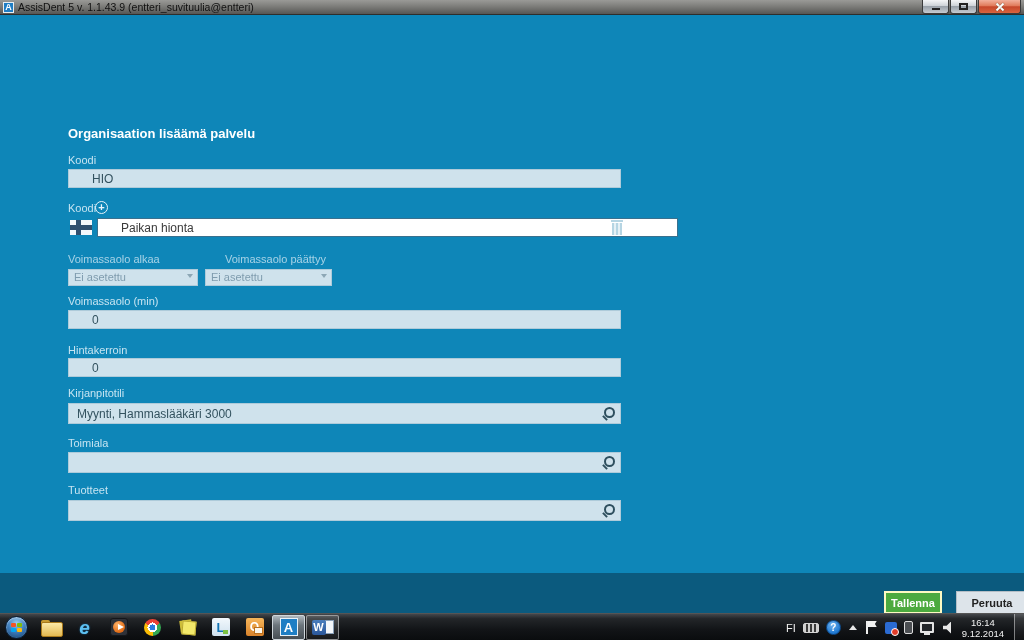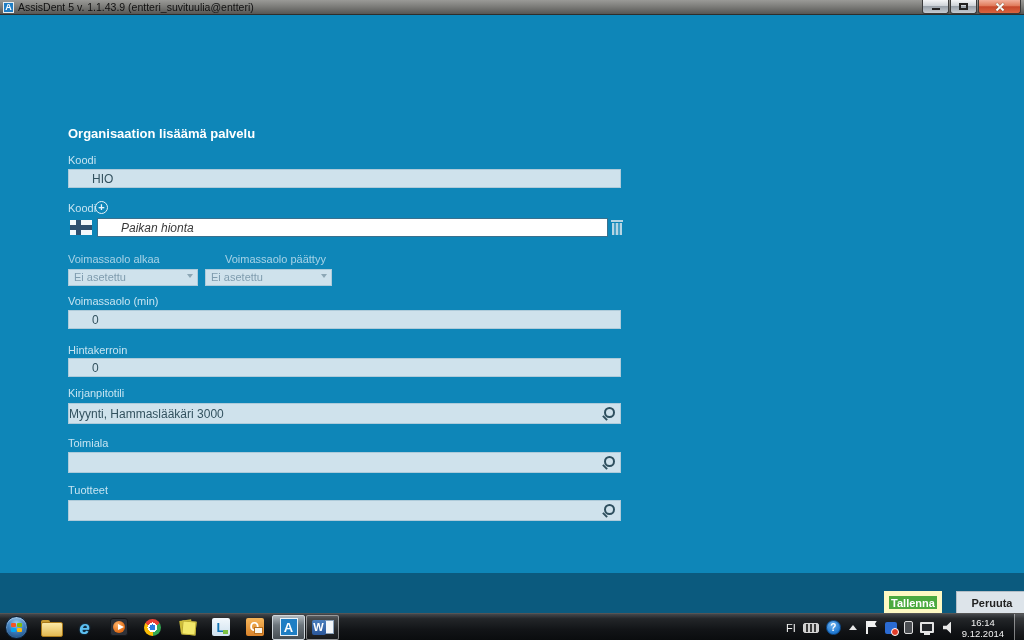--- a/index.html
+++ b/index.html
@@ -40,21 +40,21 @@
 
   .date-field { position:absolute; height:17px; }
   .date-field input { width:100%; height:100%; border:1px solid #aecbda; background:#cfe2ec;
     font-size:11px; color:#7f9cae; padding:0 5px; font-family:inherit; outline:none; }
   .date-field input::placeholder { color:#7f9cae; opacity:1; }
   .dd-arrow { position:absolute; right:5px; top:7px; width:0; height:0;
     border-left:3px solid transparent; border-right:3px solid transparent; border-top:4px solid rgba(60,95,115,.45); }
 
   .search-field { position:absolute; left:68px; width:553px; height:21px; }
   .search-field input { width:100%; height:100%; border:1px solid #aecbda; background:#cfe2ec;
-    font-size:12px; color:#33525f; padding:0 26px 0 0; font-family:inherit; outline:none; }
+    font-size:12px; color:#33525f; padding:0 26px 0 8px; font-family:inherit; outline:none; }
   .mag { position:absolute; right:6px; top:4px; width:13px; height:13px; }
   .mag::before { content:""; position:absolute; right:0; top:0; width:7px; height:7px;
     border:2px solid #2e4f5e; border-radius:50%; }
   .mag::after { content:""; position:absolute; left:0; bottom:1px; width:6px; height:2px;
     background:#2e4f5e; transform:rotate(45deg); }
 
   .plus-ico { position:absolute; left:95px; top:186px; width:13px; height:13px; border:1px solid #e8f4fb;
     border-radius:50%; }
   .plus-ico::before { content:"+"; position:absolute; left:0; top:-1px; width:11px; height:11px;
     color:#eaf5fb; font-size:11px; font-weight:bold; line-height:12px; text-align:center; }
@@ -62,21 +62,21 @@
   .flag-ico { position:absolute; left:70px; top:205px; width:22px; height:15px; background:#f4f8fb; }
   .flag-ico .cross-v { position:absolute; left:6px; top:0; width:5px; height:15px; background:#2f4f6e; }
   .flag-ico .cross-h { position:absolute; left:0; top:5px; width:22px; height:5px; background:#2f4f6e; }
 
   .trash-ico { position:absolute; left:611px; top:204px; width:12px; height:16px; }
   .trash-ico::before { content:""; position:absolute; left:0; top:1px; width:12px; height:2px; background:#b6d5e3; }
   .trash-ico::after { content:""; position:absolute; left:1px; top:4px; width:10px; height:12px;
     background:repeating-linear-gradient(90deg,#b6d5e3 0 2px,rgba(182,213,227,.35) 2px 4px); }
 
   .btn-save { position:absolute; left:884px; top:576px; width:58px; height:23px; background:#4caa3f;
-    border:5px solid #fef9c3; color:#fff; font-size:11px; font-weight:bold; font-family:inherit; cursor:pointer; }
+    border:2px solid #fef9c3; color:#fff; font-size:11px; font-weight:bold; font-family:inherit; cursor:pointer; }
   .btn-cancel { position:absolute; left:956px; top:576px; width:72px; height:23px; background:#dde4ea;
     border:1px solid #b5bec6; color:#222; font-size:11px; font-weight:bold; font-family:inherit; cursor:pointer; }
 
   
   #taskbar { position:absolute; left:0; top:613px; width:1024px; height:27px;
     background:linear-gradient(180deg,#44474b 0%,#232629 18%,#121417 60%,#0a0c0e 100%);
     border-top:1px solid #555; display:flex; align-items:center; z-index:30; }
   .start-orb { width:23px; height:23px; border-radius:50%; margin:0 6px 0 5px; position:relative;
     background:radial-gradient(circle at 50% 30%,#9ed0ef 0%,#3f7fc0 45%,#153f68 100%);
     border:1px solid #0a1d33; box-shadow:inset 0 1px 2px rgba(255,255,255,.6); }
@@ -176,21 +176,21 @@
 
   <div class="fld-label" style="top:139px;">Koodi</div>
   <input class="inp" style="top: 154px; width: 553px;" value="HIO">
 
   <div class="fld-label" style="top:187px;">Koodi</div>
   <div class="plus-ico"></div>
   <div class="flag-ico">
       <div class="cross-v"></div>
       <div class="cross-h"></div>
     </div>
-  <input class="inp white" style="left: 97px; top: 203px; width: 511px; font-style: italic;" value="Paikan hionta">
+  <input class="inp white" style="left: 97px; top: 203px; width: 581px;" value="Paikan hionta">
   <div class="trash-ico"></div>
 
   <div class="fld-label dim" style="top:238px;">Voimassaolo alkaa</div>
   <div class="fld-label dim" style="left:205px; top:238px;margin-left:20px;">Voimassaolo päättyy</div>
   <div class="date-field" style="left:68px; top:252px; width:130px;">
     <input placeholder="Ei asetettu" style="">
     <span class="dd-arrow"></span>
   </div>
   <div class="date-field" style="left:205px; top:252px; width:127px;">
     <input placeholder="Ei asetettu" style="">

